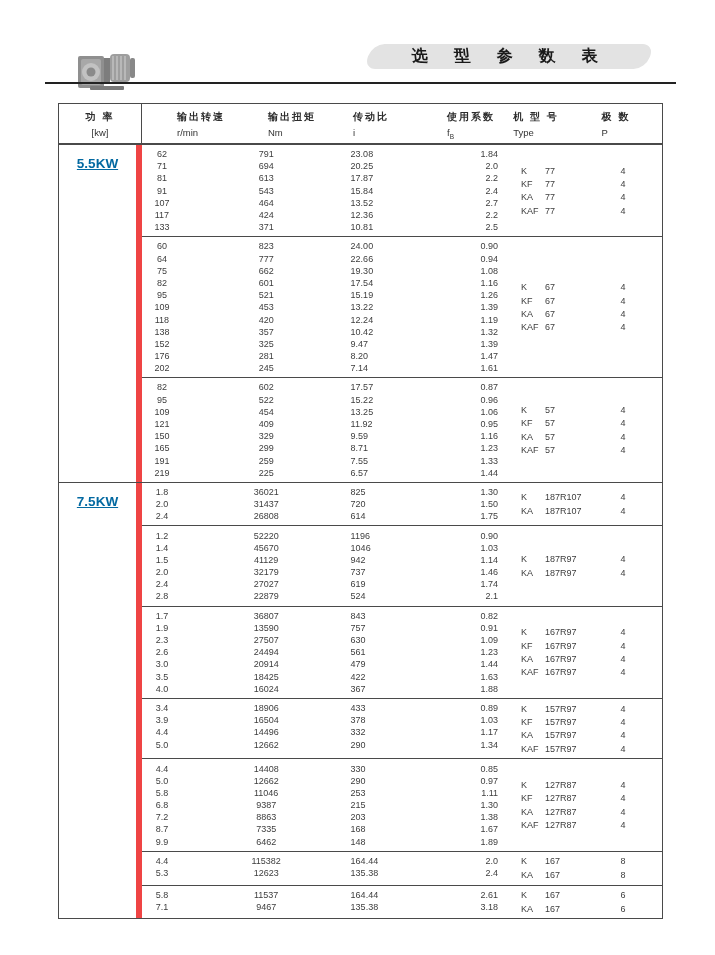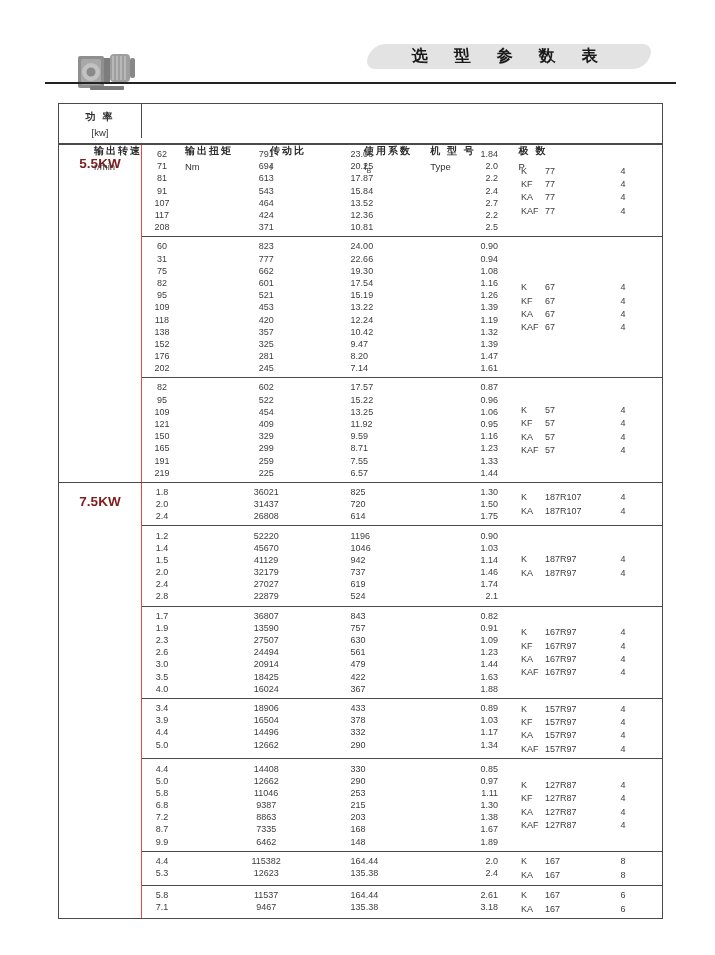--- a/index.html
+++ b/index.html
@@ -11,33 +11,33 @@
   .badge { position:absolute; left:368px; top:44px; width:282px; height:25px;
            background:#e3e3e3; border-radius:12px; transform:skewX(-20deg); }
   .badge-text { position:absolute; left:0; top:0; width:100%; height:25px; transform:skewX(20deg);
                 display:flex; align-items:center; justify-content:center;
                 font-size:16px; font-weight:bold; font-style:italic; letter-spacing:11px;
                 color:#1a1a1a; white-space:nowrap; }
   .hrule { position:absolute; left:45px; top:82px; width:631px; height:2px; background:#222; }
 
   
   .ptable { position:absolute; left:58px; top:103px; width:605px; border:1px solid #4a4a4a; background:#fff; }
-  .thead { display:flex; height:41px; border-bottom:2px solid #4a4a4a;flex-direction:column; }
+  .thead { display:flex; height:41px; border-bottom:2px solid #4a4a4a; }
   .phead { width:83px; flex:none; border-right:1px solid #4a4a4a; text-align:center; padding-top:6px; }
   .phead .cn, .hcell .cn { font-size:10px; font-weight:600; color:#2d2d2d; letter-spacing:2px; display:block; white-space:nowrap; }
   .phead .en, .hcell .en { font-size:9.5px; font-weight:400; color:#333; display:block; margin-top:3px; letter-spacing:0; }
   .dheads { flex:1; position:relative; }
   .hcell { position:absolute; top:6px; transform:translateX(-50%); text-align:left; }
   .h1{left:59px} .h2{left:150px} .h3{left:229px} .h4{left:329px} .h5{left:394px} .h6{left:474px}
   .hcell sub { font-size:6.5px; }
 
   .group { display:flex; }
   .group + .group { border-top:1px solid #4a4a4a; }
-  .pcell { width:83px; flex:none; border-right:1px solid #ef4444; padding-top:11px; text-align:center;
-           font-size:13.5px; font-weight:bold; color:#7f1d1d; }
+  .pcell { width:83px; flex:none; border-right:6px solid #ef4444; padding-top:11px; text-align:center;
+           font-size:13.5px; font-weight:bold; color:#0369a1;text-decoration:underline; }
   .blocks { flex:1; display:flex; flex-direction:column; }
   .block { display:flex; padding:3px 0; }
   .block + .block { border-top:1px solid #4a4a4a; }
   .datacol { width:356px; flex:none; }
   .drow { display:flex; height:12.2px; align-items:center;gap:40px; }
   .drow span, .trow span { font-size:9px; color:#3d3d3d; }
   .c1{width:60px;text-align:center} .c2{width:134px;text-align:center}
   .c3{width:62px;} .c4{width:100px;text-align:right}
   .typecol { flex:1; display:flex; flex-direction:column; justify-content:center; }
   .trow { display:flex; height:13.4px; align-items:center; padding-left:23px; }
@@ -137,21 +137,21 @@
                   <span class="c3">13.52</span>
                   <span class="c4">2.7</span>
                 </div>
                 <div class="drow">
                   <span class="c1">117</span>
                   <span class="c2">424</span>
                   <span class="c3">12.36</span>
                   <span class="c4">2.2</span>
                 </div>
                 <div class="drow">
-                  <span class="c1">208</span>
+                  <span class="c1">133</span>
                   <span class="c2">371</span>
                   <span class="c3">10.81</span>
                   <span class="c4">2.5</span>
                 </div>
               </div>
               <div class="typecol">
                 <div class="trow">
                   <span class="tprefix">K</span>
                   <span class="tsize">77</span>
                   <span class="tpoles">4</span>
@@ -175,21 +175,21 @@
             </div>
             <div class="block">
               <div class="datacol">
                 <div class="drow">
                   <span class="c1">60</span>
                   <span class="c2">823</span>
                   <span class="c3">24.00</span>
                   <span class="c4">0.90</span>
                 </div>
                 <div class="drow">
-                  <span class="c1">31</span>
+                  <span class="c1">64</span>
                   <span class="c2">777</span>
                   <span class="c3">22.66</span>
                   <span class="c4">0.94</span>
                 </div>
                 <div class="drow">
                   <span class="c1">75</span>
                   <span class="c2">662</span>
                   <span class="c3">19.30</span>
                   <span class="c4">1.08</span>
                 </div>

